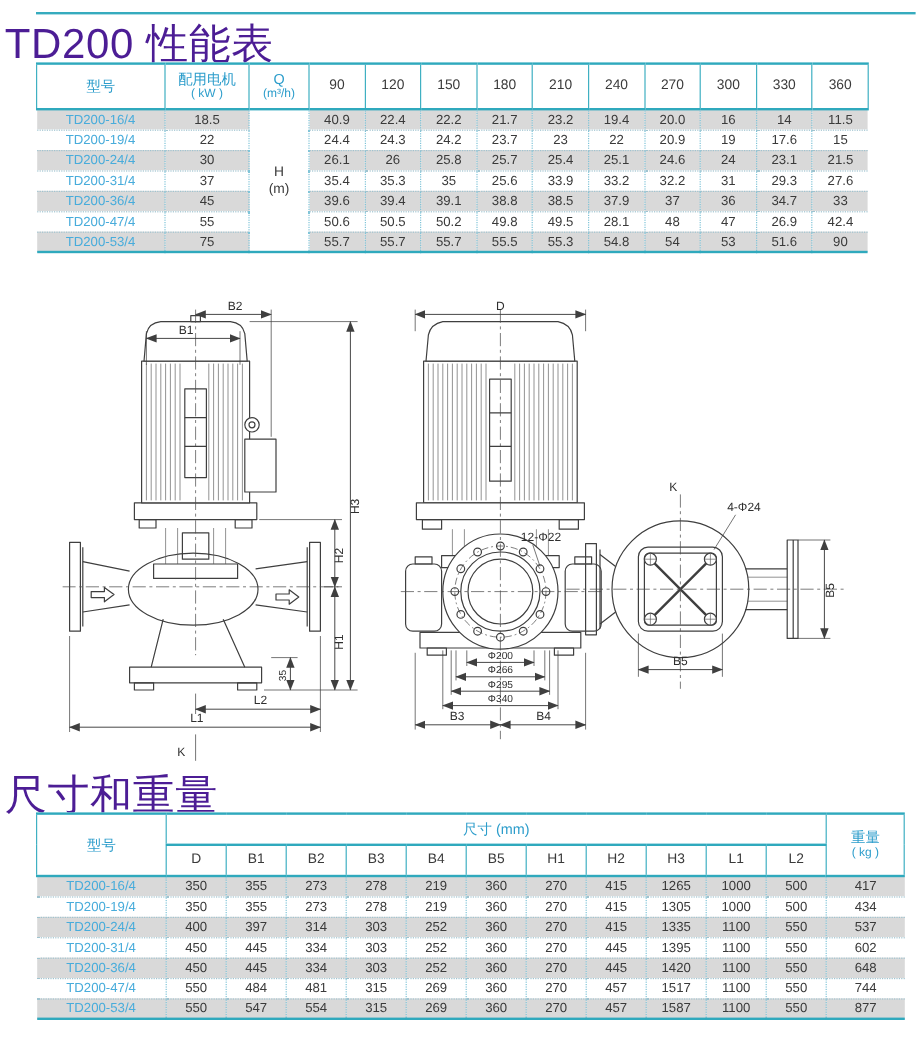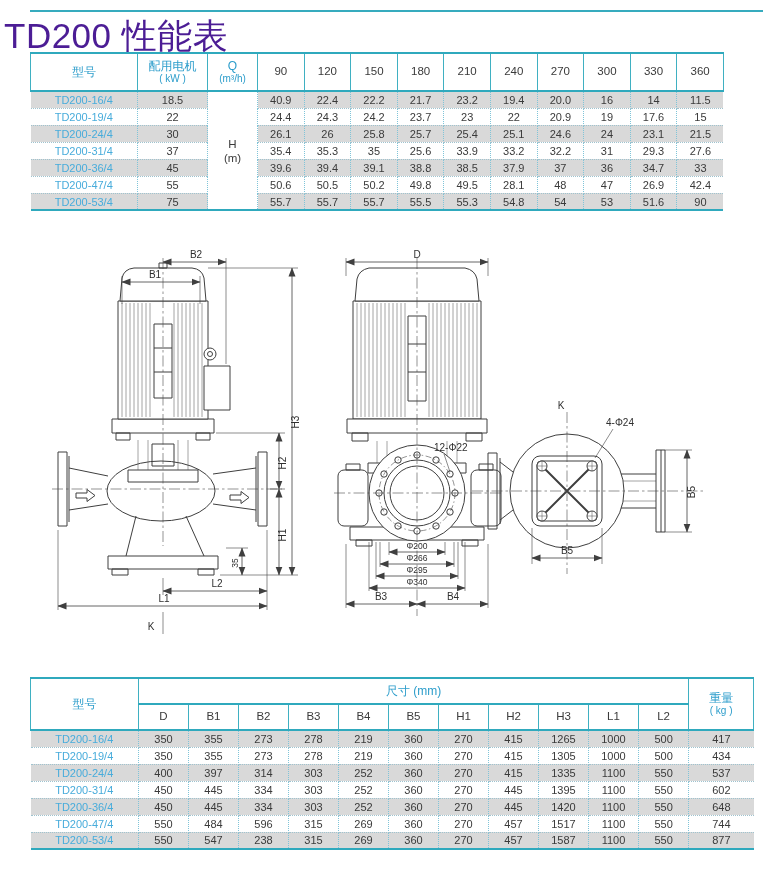--- a/index.html
+++ b/index.html
@@ -366,20 +366,21 @@
       <line class="ext" x1="143" y1="33" x2="125" y2="62"></line>
       <line class="dim" x1="217" y1="54" x2="217" y2="136" marker-start="url(#ar3)" marker-end="url(#ar3)"></line>
       <line class="dim" x1="62" y1="162" x2="132" y2="162" marker-start="url(#ar3)" marker-end="url(#ar3)"></line>
       <text x="91" y="13">K</text>
       <text x="136" y="30" class="ts">4-Φ24</text>
       <text transform="rotate(-90,225,96)" x="225" y="96">B5</text>
       <text x="97" y="158">B5</text>
     </g>
   </svg>
 
+  <h1 class="sec-title" id="dims-title">尺寸和重量</h1>
 
   <table id="dims-table">
     <colgroup>
       <col style="width:108px">
       <col style="width:50px">
         <col style="width:50px">
         <col style="width:50px">
         <col style="width:50px">
         <col style="width:50px">
         <col style="width:50px">
@@ -486,36 +487,36 @@
           <td>445</td>
           <td>1420</td>
           <td>1100</td>
           <td>550</td>
           <td>648</td>
         </tr>
         <tr>
           <td class="model">TD200-47/4</td>
           <td>550</td>
           <td>484</td>
-          <td>596</td>
+          <td>481</td>
           <td>315</td>
           <td>269</td>
           <td>360</td>
           <td>270</td>
           <td>457</td>
           <td>1517</td>
           <td>1100</td>
           <td>550</td>
           <td>744</td>
         </tr>
         <tr>
           <td class="model">TD200-53/4</td>
           <td>550</td>
           <td>547</td>
-          <td>238</td>
+          <td>554</td>
           <td>315</td>
           <td>269</td>
           <td>360</td>
           <td>270</td>
           <td>457</td>
           <td>1587</td>
           <td>1100</td>
           <td>550</td>
           <td>877</td>
         </tr>

